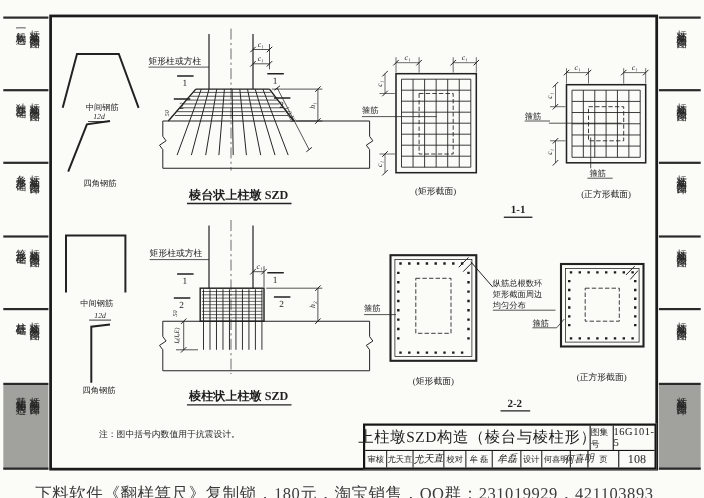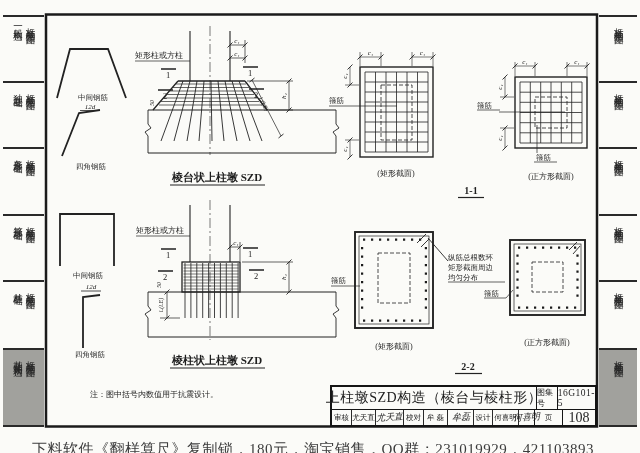--- a/index.html
+++ b/index.html
@@ -27,21 +27,21 @@
   .tb-row2{height:15px;display:flex;font-size:7.5px;}
   .tb-title{width:204px;border-right:1.5px solid #151515;display:flex;align-items:center;
       justify-content:center;font-size:14px;font-weight:normal;letter-spacing:0.5px;white-space:nowrap;}
   .tb-alabel{width:28px;border-right:1.5px solid #151515;display:flex;align-items:center;
       justify-content:center;font-size:8px;}
   .tb-ano{flex:1;display:flex;align-items:center;justify-content:center;font-size:9.5px;letter-spacing:0.5px;}
   .tb-c{border-right:1px solid #2a2a2a;display:flex;align-items:center;justify-content:center;
       box-sizing:border-box;overflow:visible;white-space:nowrap;}
   .tb-sig{font-style:italic;font-size:9px;transform:rotate(-3deg);color:#222;}
   .tb-plabel{width:28px;border-right:1.5px solid #151515;}
-  .tb-pno{flex:1;border-right:0;font-size:14px;}
+  .tb-pno{flex:1;border-right:0;font-size:11px;}
 
   .footer{position:absolute;left:32px;top:440px;width:600px;font-size:15px;color:#3c3c3c;
       letter-spacing:0.5px;white-space:nowrap;}
 </style>
 </head>
 <body>
 
 <div class="page">
 
   <svg width="640" height="453" viewBox="0 0 640 453">

